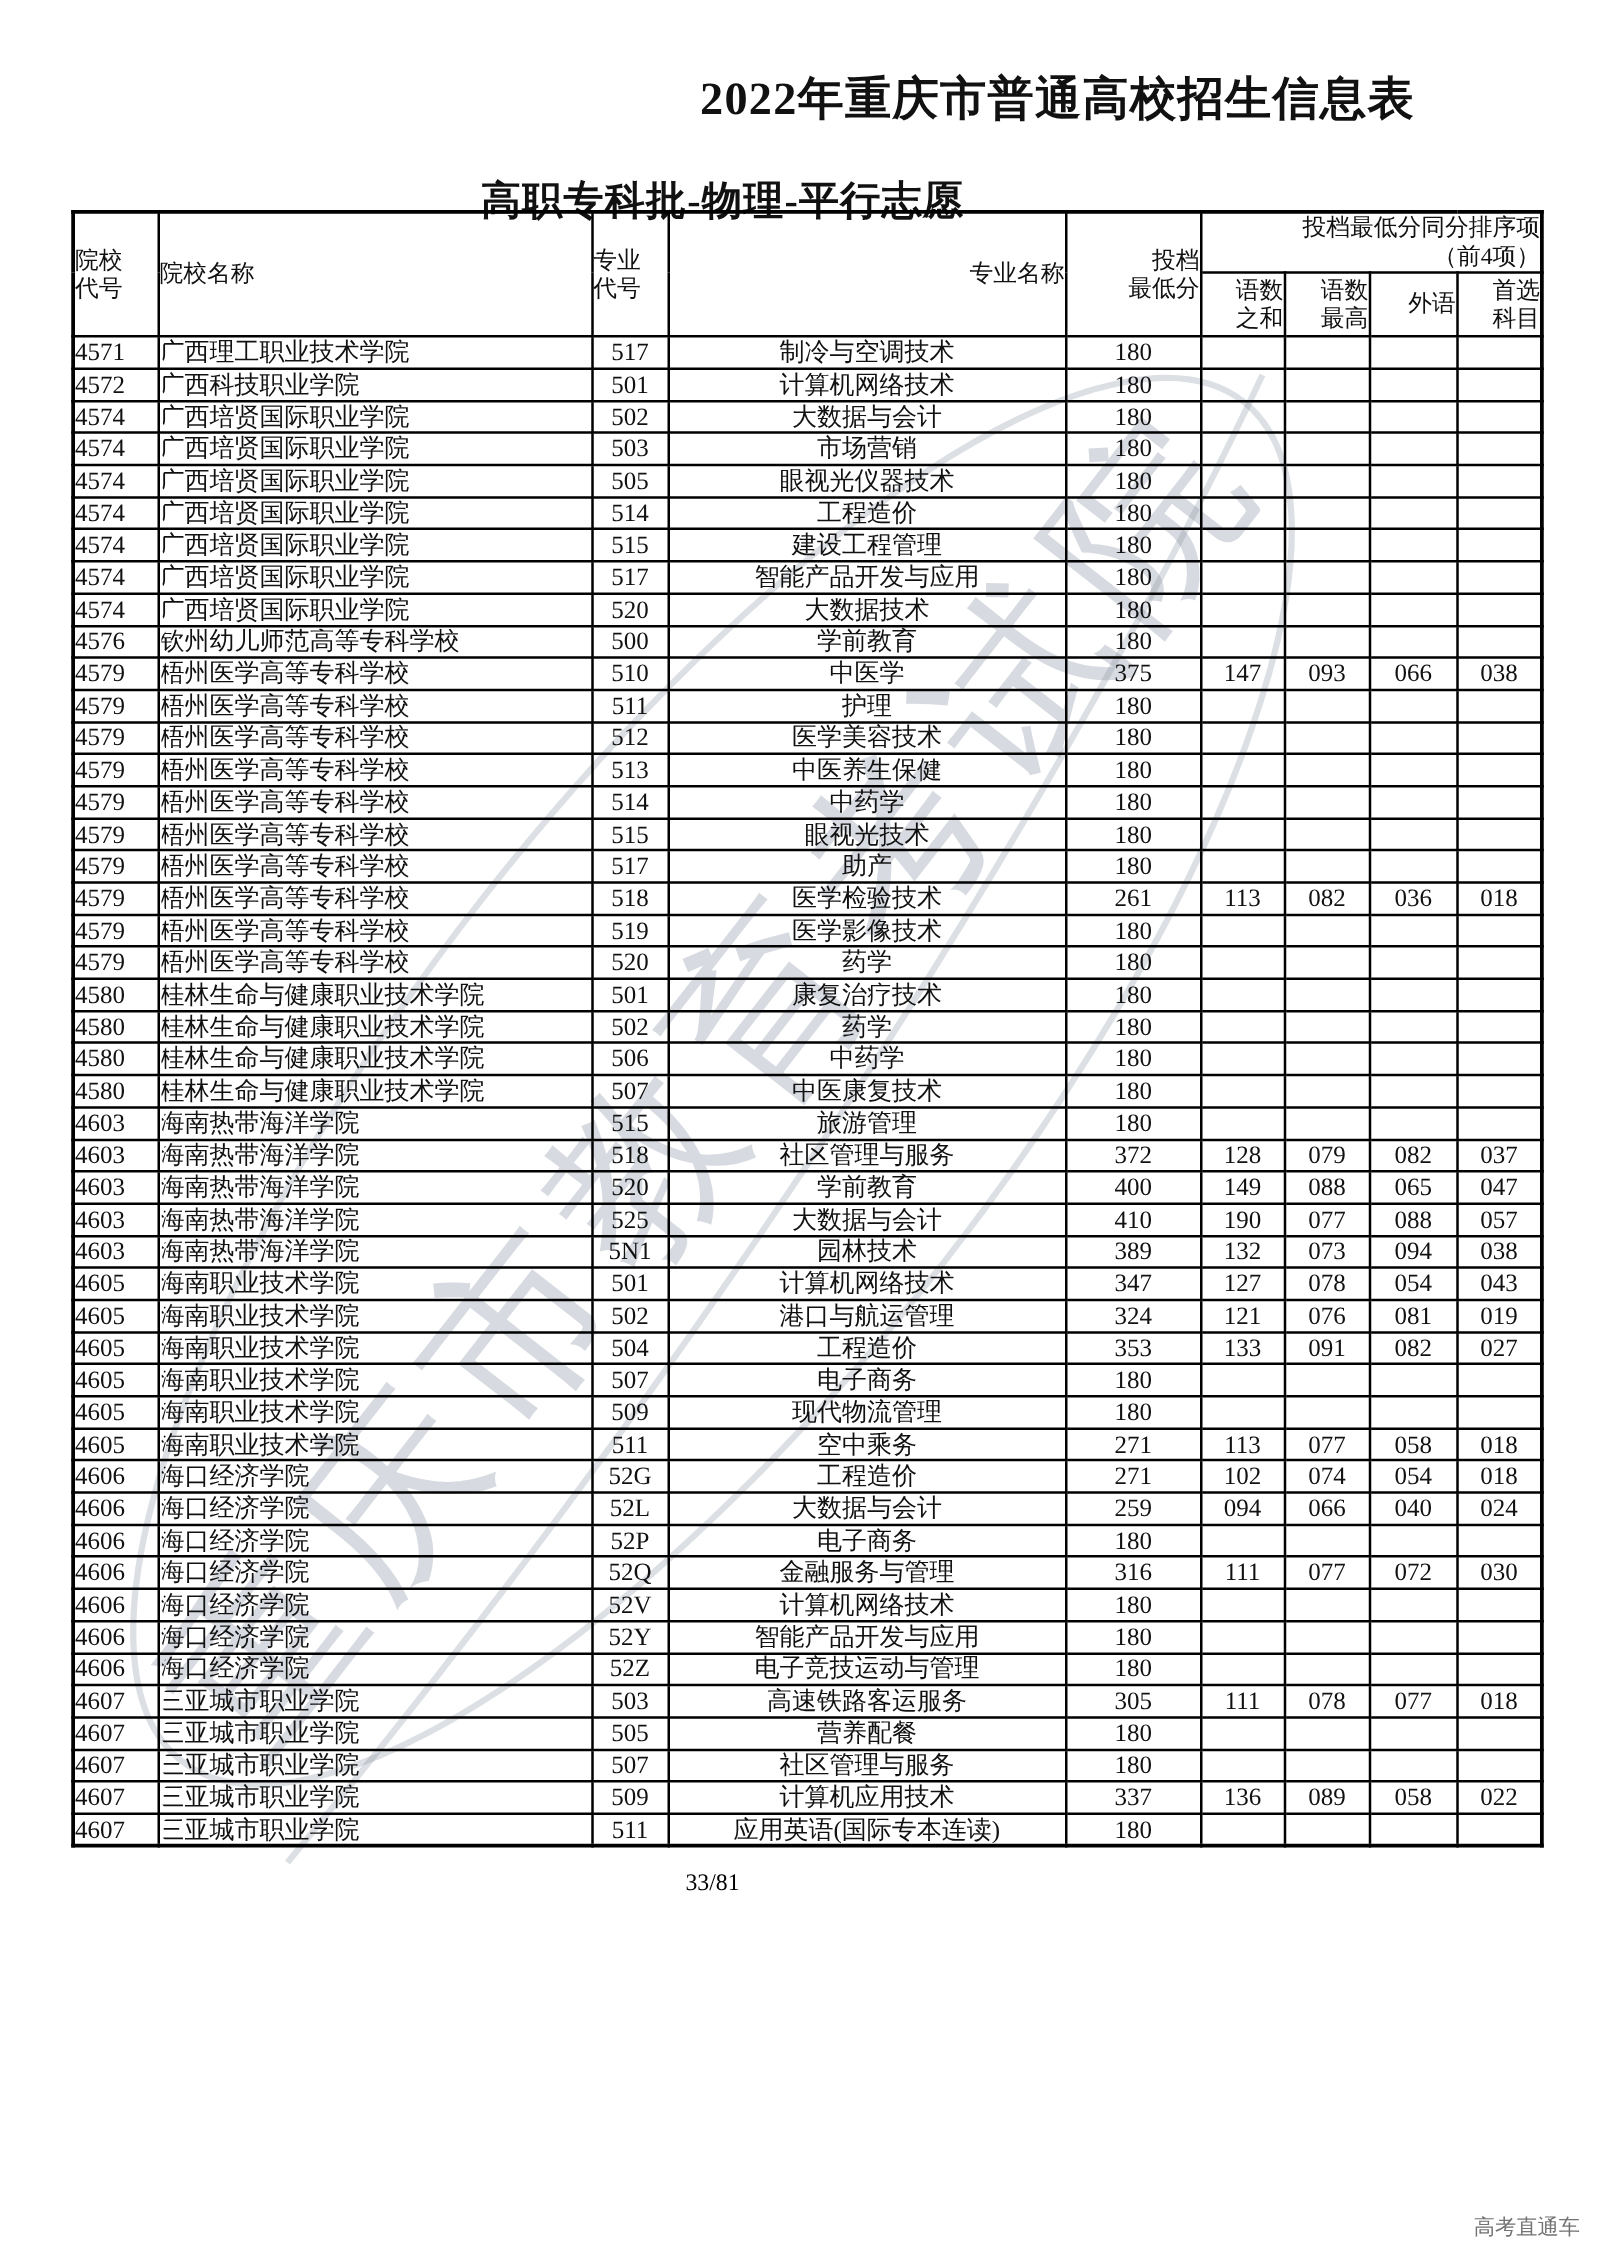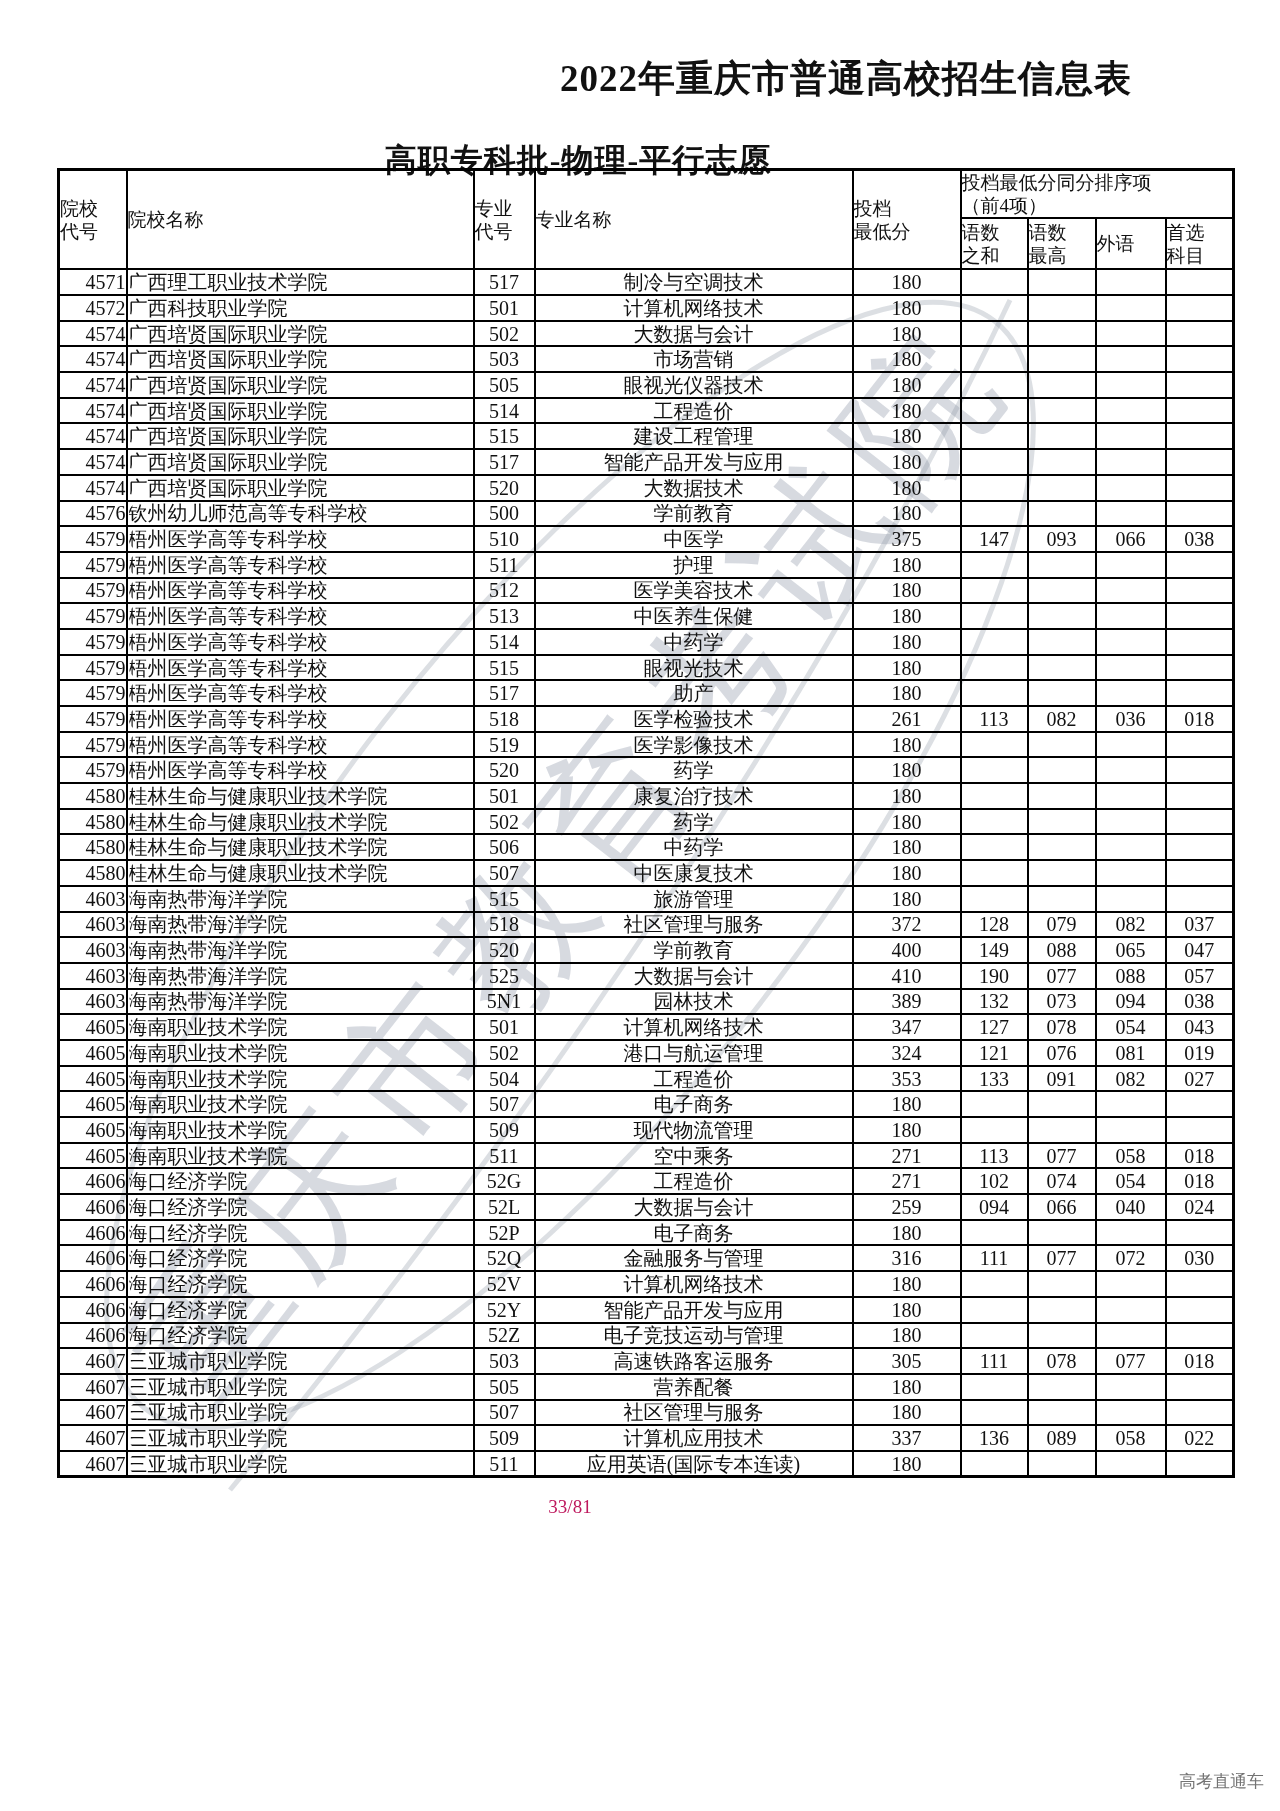--- a/index.html
+++ b/index.html
@@ -38,36 +38,36 @@
   table.adm, table.adm th, table.adm td { border:2px solid #000000; }
   table.adm { border-width:3px; }
   table.adm th {
     font-weight:400; font-size:19px; line-height:1.22;
     white-space:pre-line; vertical-align:middle; padding:0;
     background:transparent;
   }
   tr.hrow1 { height:46px; }
   tr.hrow2 { height:51px; }
   .th-left { text-align:left; padding-left:5px; }
-  .th-c { text-align:left; }
+  .th-c { text-align:right; }
   table.adm tbody tr { height:25.7px; }
   table.adm td {
     font-size:20px; line-height:1; vertical-align:middle;
     white-space:nowrap; overflow:hidden; padding:0;
     background:transparent;
   }
-  td.c0 { text-align:right; }
+  td.c0 { text-align:left; }
   td.c1 { text-align:left; padding-left:6px;border-radius:12px; }
   td.c2 { text-align:center; padding-left:5px; }
   td.c3 { text-align:center; padding-left:7px; }
   td.c4, td.c5, td.c6, td.c7, td.c8 { text-align:center; }
   
   .pageno {
     position:absolute; top:1496px; left:0; width:1140px; z-index:1;
-    text-align:center; font-size:19px; color:#be185d;
+    text-align:center; font-size:19px; color:#000000;
   }
   .corner {
     position:absolute; right:16px; bottom:18px; z-index:1;
     font-size:17px; color:#737373;
     font-family:"Liberation Sans","DejaVu Sans",sans-serif;
   }
 </style>
 </head>
 <body>
 

